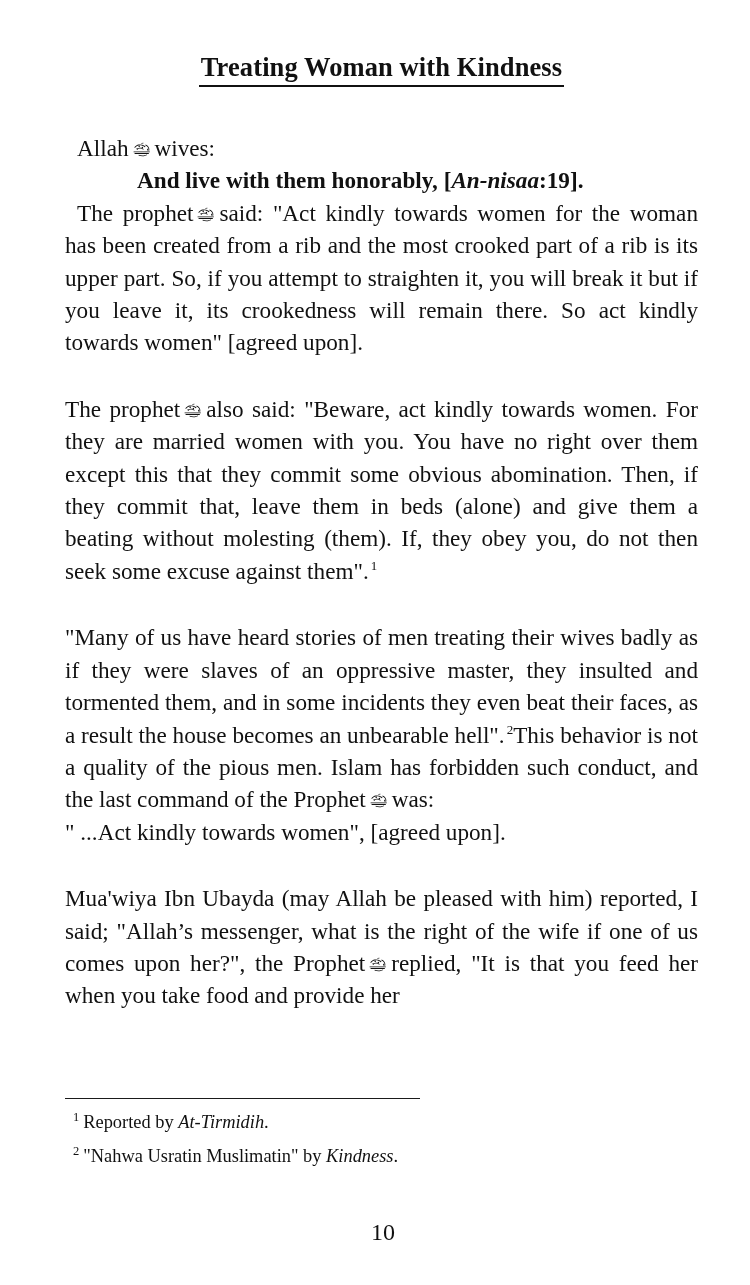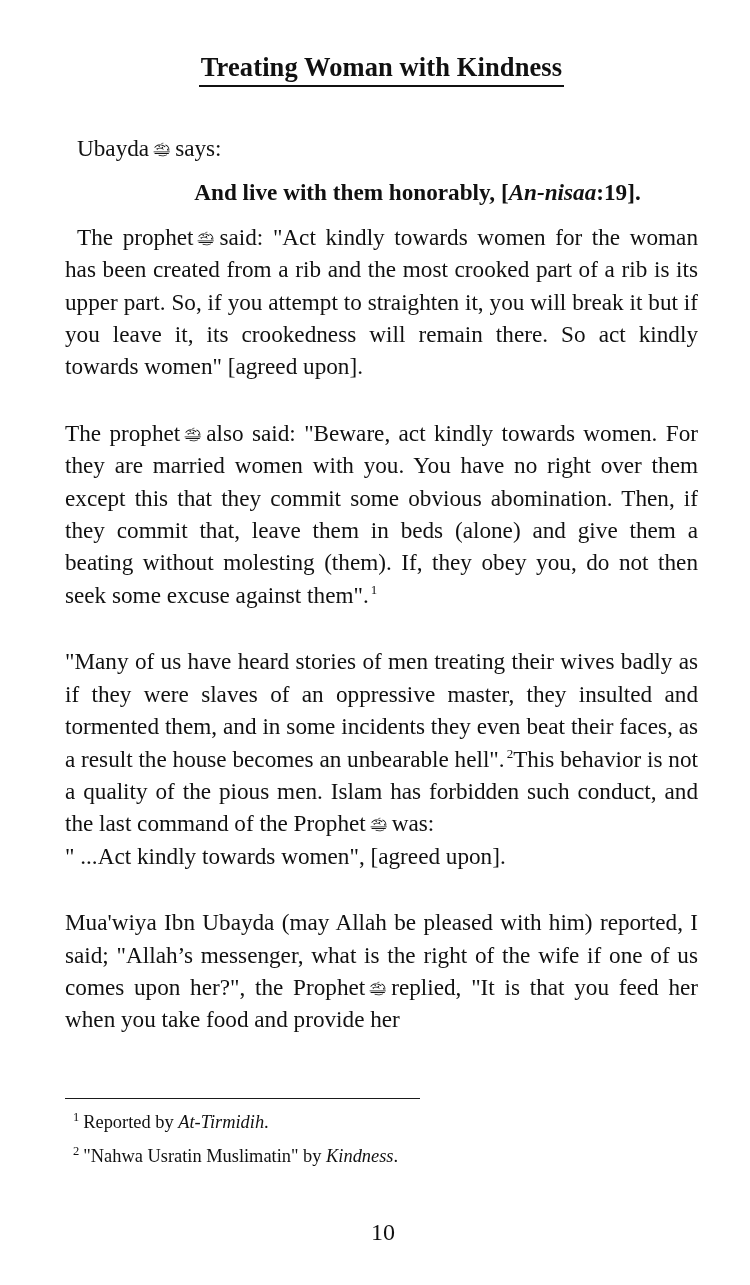--- a/index.html
+++ b/index.html
@@ -57,23 +57,23 @@
     margin: 0;
   }
   .para.indent-sm { text-indent: 12px; }
   .para.nojust { text-align: left; }
   .gap-para  { height: 34px; }
 
   .verse {
     font-size: 23.2px;
     line-height: 32.4px;
     font-weight: bold;
-    margin: 12px;
+    margin: 0;
     padding-left: 72px;
-    text-align: center;
+    text-align: left;
   }
   .verse .ref { font-weight: bold; }
   .verse .ref i { font-style: italic; }
 
   i, .ital { font-style: italic; }
 
   sup.fn {
     font-size: 13px;
     vertical-align: super;
     line-height: 0;
@@ -132,33 +132,33 @@
 </style>
 </head>
 <body>
 
 <div class="page">
 
   <div class="content">
 
     <h1 class="page-title"><span class="ttl-inner">Treating Woman with Kindness</span></h1>
 
-    <p class="para indent-sm"><span>Ubayda</span><span class="honorific"><svg width="20" height="18" viewBox="0 0 20 18" xmlns="http://www.w3.org/2000/svg">
-            <g fill="#111">
-              <path d="M2.4 6.2c1.1-1.4 2.6-2.3 4.3-2.6 1.9-.3 3.8.1 5.4 1 .5.3 1 .7 1.4 1.1l-.6.5c-.9-.8-2-1.4-3.2-1.7-1.6-.4-3.3-.2-4.7.6-.9.5-1.6 1.2-2.1 2z"></path>
-              <path d="M4.6 8.4c.9-1 2.2-1.6 3.6-1.6 1.3 0 2.6.5 3.5 1.4l-.5.6c-.8-.8-1.8-1.2-2.9-1.2-1.2 0-2.3.5-3.1 1.3z"></path>
-              <circle cx="7.2" cy="5.2" r=".8"></circle>
-              <circle cx="10.4" cy="6.4" r=".7"></circle>
-              <circle cx="5.1" cy="7.6" r=".6"></circle>
-              <path d="M13.6 3.6c1.3.5 2.4 1.4 3.1 2.6.6 1.1.8 2.4.5 3.6l-.8-.2c.2-1 .1-2.1-.4-3-.6-1-1.5-1.8-2.6-2.2z"></path>
-              <path d="M1.6 10.4h16.2v.9H1.6zM2.6 12.1h14.2v.8H2.6z"></path>
-              <path d="M6.8 13.8c1.8.7 3.8.9 5.7.5.8-.2 1.6-.5 2.3-.9l.4.7c-.8.5-1.7.8-2.6 1-2 .4-4.2.2-6.1-.6z"></path>
-              <path d="M9.2 2.4c.6-.5 1.4-.7 2.2-.6l-.1.8c-.6-.1-1.2.1-1.6.4zM15.4 7.6c.6.6.9 1.4.9 2.2h-.8c0-.6-.2-1.2-.6-1.6z"></path>
-            </g>
-          </svg></span><span>says:</span></p>
+    <p class="para indent-sm"><span>Allah</span><span class="honorific"><svg width="20" height="18" viewBox="0 0 20 18" xmlns="http://www.w3.org/2000/svg">
+            <g fill="#111">
+              <path d="M2.4 6.2c1.1-1.4 2.6-2.3 4.3-2.6 1.9-.3 3.8.1 5.4 1 .5.3 1 .7 1.4 1.1l-.6.5c-.9-.8-2-1.4-3.2-1.7-1.6-.4-3.3-.2-4.7.6-.9.5-1.6 1.2-2.1 2z"></path>
+              <path d="M4.6 8.4c.9-1 2.2-1.6 3.6-1.6 1.3 0 2.6.5 3.5 1.4l-.5.6c-.8-.8-1.8-1.2-2.9-1.2-1.2 0-2.3.5-3.1 1.3z"></path>
+              <circle cx="7.2" cy="5.2" r=".8"></circle>
+              <circle cx="10.4" cy="6.4" r=".7"></circle>
+              <circle cx="5.1" cy="7.6" r=".6"></circle>
+              <path d="M13.6 3.6c1.3.5 2.4 1.4 3.1 2.6.6 1.1.8 2.4.5 3.6l-.8-.2c.2-1 .1-2.1-.4-3-.6-1-1.5-1.8-2.6-2.2z"></path>
+              <path d="M1.6 10.4h16.2v.9H1.6zM2.6 12.1h14.2v.8H2.6z"></path>
+              <path d="M6.8 13.8c1.8.7 3.8.9 5.7.5.8-.2 1.6-.5 2.3-.9l.4.7c-.8.5-1.7.8-2.6 1-2 .4-4.2.2-6.1-.6z"></path>
+              <path d="M9.2 2.4c.6-.5 1.4-.7 2.2-.6l-.1.8c-.6-.1-1.2.1-1.6.4zM15.4 7.6c.6.6.9 1.4.9 2.2h-.8c0-.6-.2-1.2-.6-1.6z"></path>
+            </g>
+          </svg></span><span>wives:</span></p>
 
     <p class="verse"><span>And live with them honorably,</span><span class="ref"><span> [</span><i>An-nisaa</i><span>:19].</span></span></p>
 
     <p class="para indent-sm"><span>The prophet</span><span class="honorific"><svg width="20" height="18" viewBox="0 0 20 18" xmlns="http://www.w3.org/2000/svg">
             <g fill="#111">
               <path d="M2.4 6.2c1.1-1.4 2.6-2.3 4.3-2.6 1.9-.3 3.8.1 5.4 1 .5.3 1 .7 1.4 1.1l-.6.5c-.9-.8-2-1.4-3.2-1.7-1.6-.4-3.3-.2-4.7.6-.9.5-1.6 1.2-2.1 2z"></path>
               <path d="M4.6 8.4c.9-1 2.2-1.6 3.6-1.6 1.3 0 2.6.5 3.5 1.4l-.5.6c-.8-.8-1.8-1.2-2.9-1.2-1.2 0-2.3.5-3.1 1.3z"></path>
               <circle cx="7.2" cy="5.2" r=".8"></circle>
               <circle cx="10.4" cy="6.4" r=".7"></circle>
               <circle cx="5.1" cy="7.6" r=".6"></circle>

